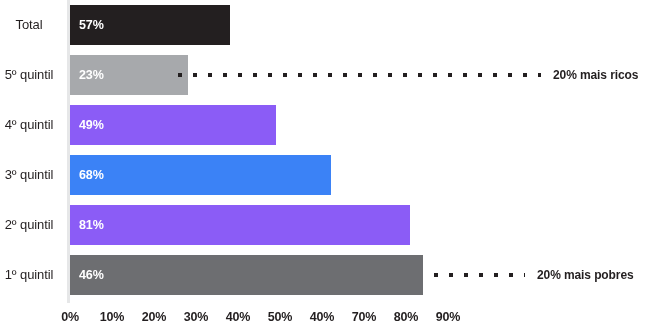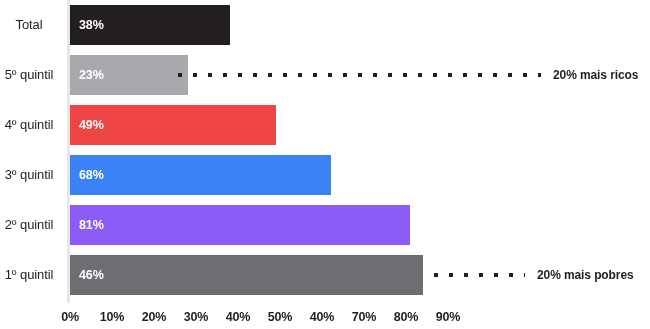--- a/index.html
+++ b/index.html
@@ -134,32 +134,32 @@
       <div class="cat-label" style="top: 117px;">4º quintil</div>
       <div class="cat-label" style="top: 167px; padding-left: 32px;">3º quintil</div>
       <div class="cat-label" style="top: 217px;">2º quintil</div>
       <div class="cat-label" style="top: 267px;">1º quintil</div>
     </div>
 
   <div id="plot-area">
     <div id="axis-line"></div>
   <div class="bar-row" style="top: 5px; height: 40px;">
         <div class="bar" style="width: 159.6px; background: rgb(35, 31, 32);">
-          <span class="bar-value">38%</span>
+          <span class="bar-value">57%</span>
         </div>
       </div>
       <div class="bar-row" style="top: 55px; height: 40px;">
         <div class="bar" style="width: 118px; background: rgb(167, 169, 172);">
           <span class="bar-value">23%</span>
         </div>
         <div class="anno-line" style="left: 107.6px; width: 363.4px;"></div>
         <span class="anno-text" style="left: 483px;">20% mais ricos</span>
       </div>
       <div class="bar-row" style="top: 105px; height: 40px;">
-        <div class="bar" style="width: 205.8px; background: #ef4444;">
+        <div class="bar" style="width: 205.8px; background: #8b5cf6;">
           <span class="bar-value">49%</span>
         </div>
       </div>
       <div class="bar-row" style="top: 155px; height: 40px;">
         <div class="bar" style="width: 261px; background: #3b82f6;">
           <span class="bar-value">68%</span>
         </div>
       </div>
       <div class="bar-row" style="top: 205px; height: 40px;">
         <div class="bar" style="width: 340.2px; background: #8b5cf6;">

